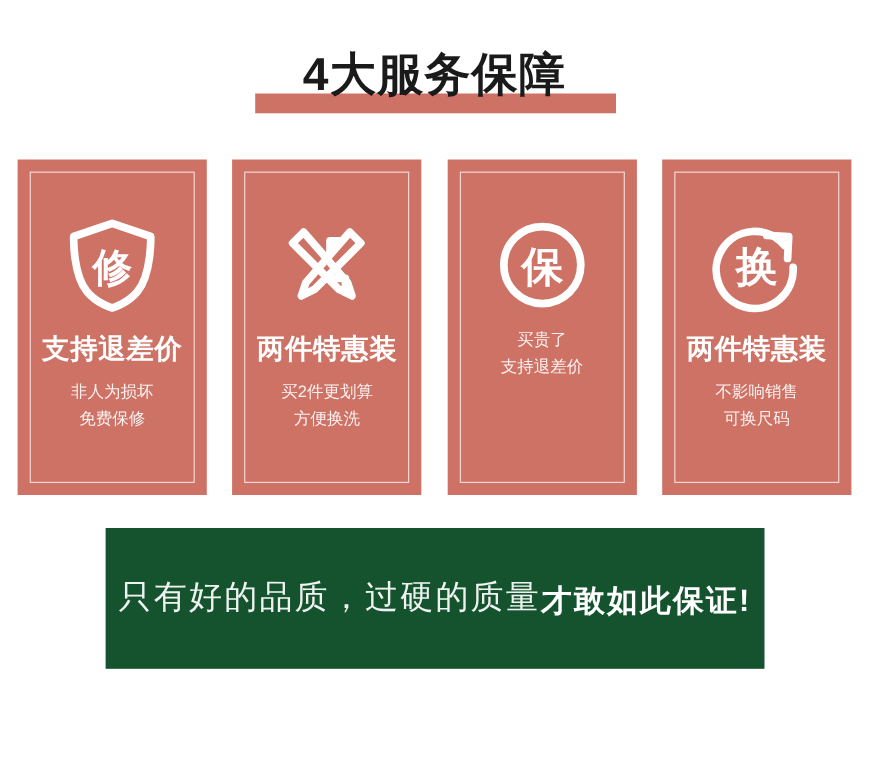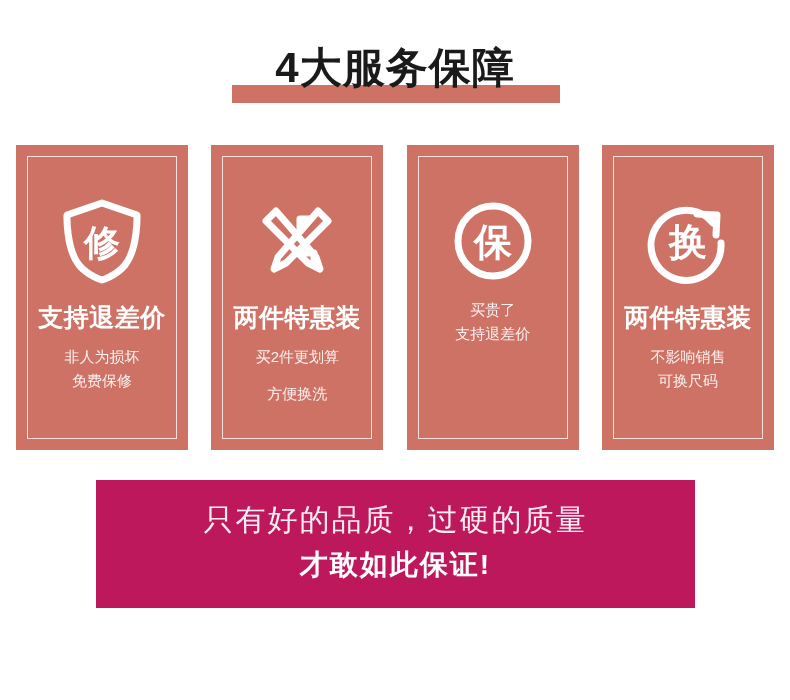--- a/index.html
+++ b/index.html
@@ -104,23 +104,23 @@
     white-space: nowrap;
   }
 
   
   .banner {
     position: absolute;
     left: 96px;
     top: 480px;
     width: 599px;
     height: 128px;
-    background: #be185d;
-    display: flex;
-    flex-direction: column;
+    background: #14532d;
+    display: flex;
+    flex-direction: row;
     align-items: center;
     justify-content: center;
   }
   .banner-line-1 {
     font-size: 30px;
     line-height: 38px;
     color: rgba(255,255,255,0.93);
     font-weight: normal;
     letter-spacing: 2px;
     white-space: nowrap;
@@ -177,21 +177,21 @@
             <path d="M66 14 L76 24 L34 66 L22 72 L26 60 Z"></path>
             <path d="M58 22 L48 22 L48 32"></path>
 
             <path d="M24 14 L14 24 L56 66 L68 72 L64 60 Z"></path>
             <path d="M32 22 L42 22 L42 32" transform="translate(20,34)"></path>
           </g>
         </svg>
       </div>
       <div class="card-title">两件特惠装</div>
       <div class="card-sub">买2件更划算</div>
-      <div class="card-sub" style="margin-top:13px">方便换洗</div>
+      <div class="card-sub" style="margin-top:0">方便换洗</div>
     </div>
   </div>
 
   <div class="card">
     <div class="card-inner-border"></div>
     <div class="card-content">
       <div class="icon-wrap">
         <svg width="86" height="88" viewBox="0 0 86 88" aria-hidden="true">
           <circle cx="43" cy="44" r="35" fill="none" stroke="#ffffff" stroke-width="7"></circle>
           <text class="icon-char" x="43" y="58" font-size="38" text-anchor="middle">保</text>

